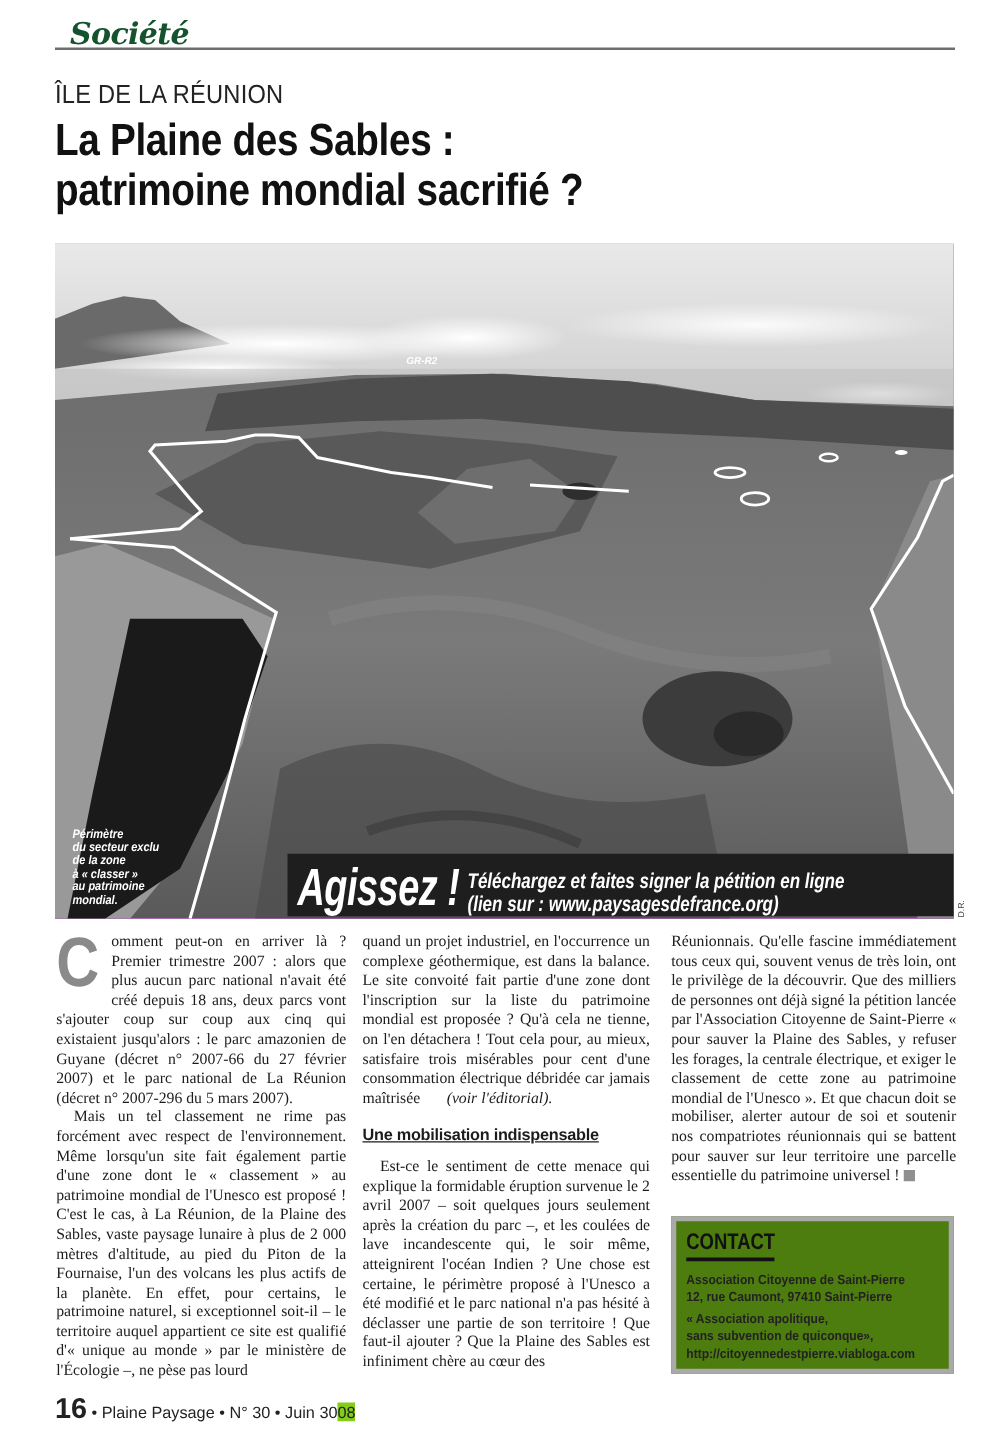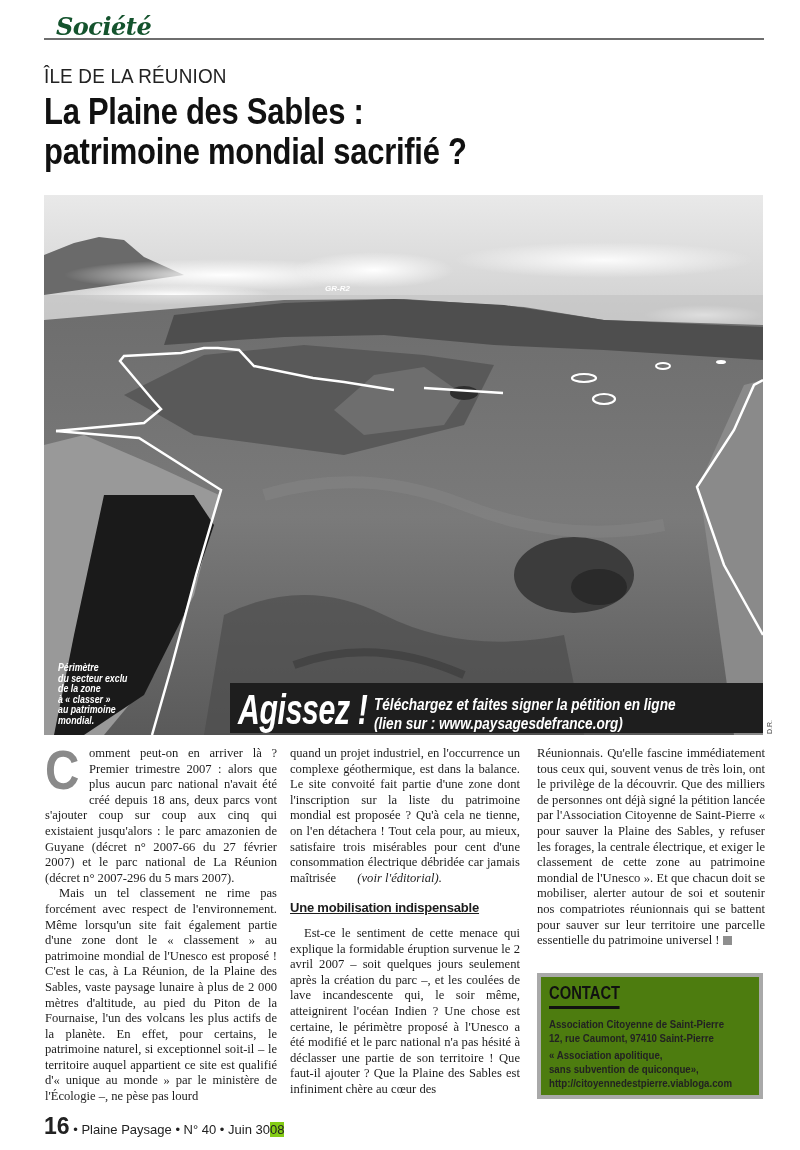--- a/index.html
+++ b/index.html
@@ -235,16 +235,16 @@
     <div>sans subvention de quiconque»,</div>
     <div>http://citoyennedestpierre.viabloga.com</div>
   </div>
 </div>
 
 <div class="footer">
   <span class="pnum">16</span>
   <span>•</span>
   <span>Plaine Paysage</span>
   <span>•</span>
-  <span>N° 40</span>
+  <span>N° 30</span>
   <span>•</span>
   <span><span>Juin 30</span><span class="hl">08</span></span>
 </div>
 
 </body></html>

